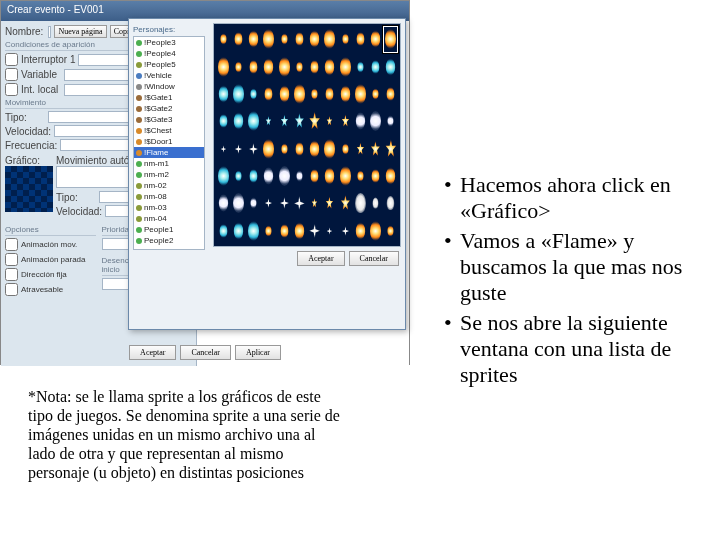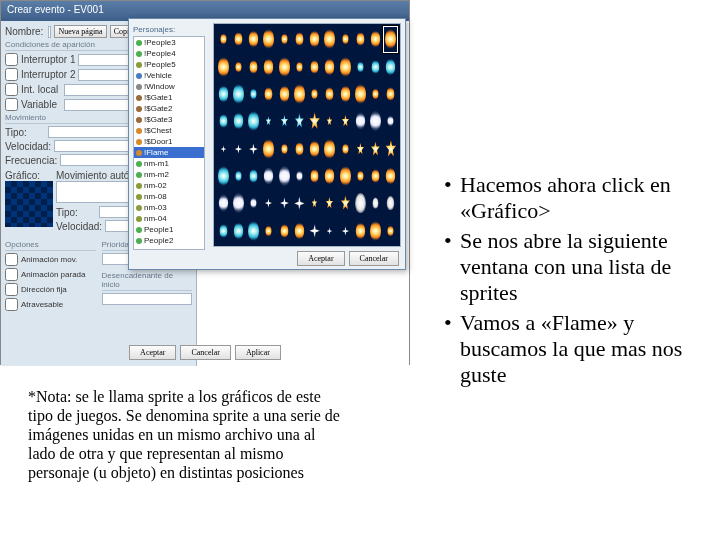--- a/index.html
+++ b/index.html
@@ -18,21 +18,21 @@
 .mini-label { font-size: 10px; color: #444; min-width: 40px; }
 .mini-btn { background: linear-gradient(#fcfcfc,#e2e2e2); border: 1px solid #999; font: 8px Tahoma; padding: 1px 3px; }
 .section-title { color: #6a7a8c; font-size: 8px; margin: 2px 0; border-bottom: 1px solid #b9c6d3; padding-bottom: 1px; }
 
 .grafica-box { width: 48px; height: 46px; background: #001f4d; display: inline-block; vertical-align: top; position: relative; overflow: hidden; }
 .grafica-box::before { content: ""; position: absolute; inset: 0; background: repeating-conic-gradient(#001f4d 0 25%, #003377 0 50%) 0 0/12px 12px; }
 
 .cmds-pane { flex: 1; background: #fff; border-left: 1px solid #a5b5c6; }
 
 
-.modal { position: absolute; top: 18px; left: 128px; width: 278px; height: 252px; background: #ecf1f6; border: 1px solid #6b89aa; box-shadow: 2px 2px 6px rgba(0,0,0,0.3); font: 8px Tahoma, sans-serif; }
+.modal { position: absolute; top: 18px; left: 128px; width: 278px; height: 312px; background: #ecf1f6; border: 1px solid #6b89aa; box-shadow: 2px 2px 6px rgba(0,0,0,0.3); font: 8px Tahoma, sans-serif; }
 .modal-body { display: flex; height: 232px; padding: 4px; gap: 4px; }
 .sprite-list { width: 72px; background: #fff; border: 1px solid #a5b5c6; overflow: hidden; }
 .sprite-list-title { color: #4a6a8a; font-size: 8px; margin: 2px 0; }
 .sp-item { display: flex; align-items: center; padding: 0 2px; font-size: 8px; line-height: 11px; color: #222; gap: 2px; }
 .sp-item.sel { background: #3a6fcf; color: #fff; }
 .sp-dot { width: 6px; height: 6px; border-radius: 50%; display: inline-block; flex: none; }
 .dot-green { background: #4caf50; } .dot-olive { background: #8a9b3a; } .dot-blue { background: #4a7cc0; }
 .dot-gray { background: #888; } .dot-brown { background: #9a6b3a; } .dot-orange { background: #d88a2a; }
 
 .sprite-grid { flex: 1; background: #00163d; border: 1px solid #a5b5c6; display: grid; grid-template-columns: repeat(12, 1fr); grid-template-rows: repeat(8, 1fr); padding: 2px; gap: 1px; position: relative; }
@@ -76,32 +76,26 @@
         </div>
         <div class="section-title">Condiciones de aparición</div>
         <div class="form-row">
             <input type="checkbox" style="">
             <span class="mini-label">Interruptor 1</span>
             <div class="form-input"></div>
             <span>Activo</span>
           </div>
         <div class="form-row">
             <input type="checkbox" style="">
-            <span class="mini-label">Interruptor 2</span>
-            <div class="form-input"></div>
-            <span>Activo</span>
+            <span class="mini-label">Variable</span>
+            <div class="form-input"></div>
           </div>
         <div class="form-row">
             <input type="checkbox" style="">
             <span class="mini-label">Int. local</span>
-            <div class="form-input"></div>
-          </div>
-        <div class="form-row">
-            <input type="checkbox" style="">
-            <span class="mini-label">Variable</span>
             <div class="form-input"></div>
           </div>
 
         <div class="section-title">Movimiento</div>
         <div class="form-row">
             <span class="mini-label">Tipo:</span>
             <div class="form-input"></div>
           </div>
         <div class="form-row">
             <span class="mini-label">Velocidad:</span>
@@ -548,18 +542,18 @@
         </div>
     </div>
     <div class="modal-footer">
       <button class="mini-btn">Aceptar</button>
       <button class="mini-btn">Cancelar</button>
     </div>
   </div>
 
   <ul class="bullets">
     <li>Hacemos ahora click en «Gráfico&gt;</li>
+    <li>Vamos a «Flame» y buscamos la que mas nos guste</li>
     <li>Se nos abre la siguiente ventana con una lista de sprites</li>
-    <li>Vamos a «Flame» y buscamos la que mas nos guste</li>
   </ul>
 
   <div class="footnote">*Nota: se le llama sprite a los gráficos de este tipo de juegos. Se denomina sprite a una serie de imágenes unidas en un mismo archivo una al lado de otra y que representan al mismo personaje (u objeto) en distintas posiciones</div>
 </div>
 
 </body></html>

